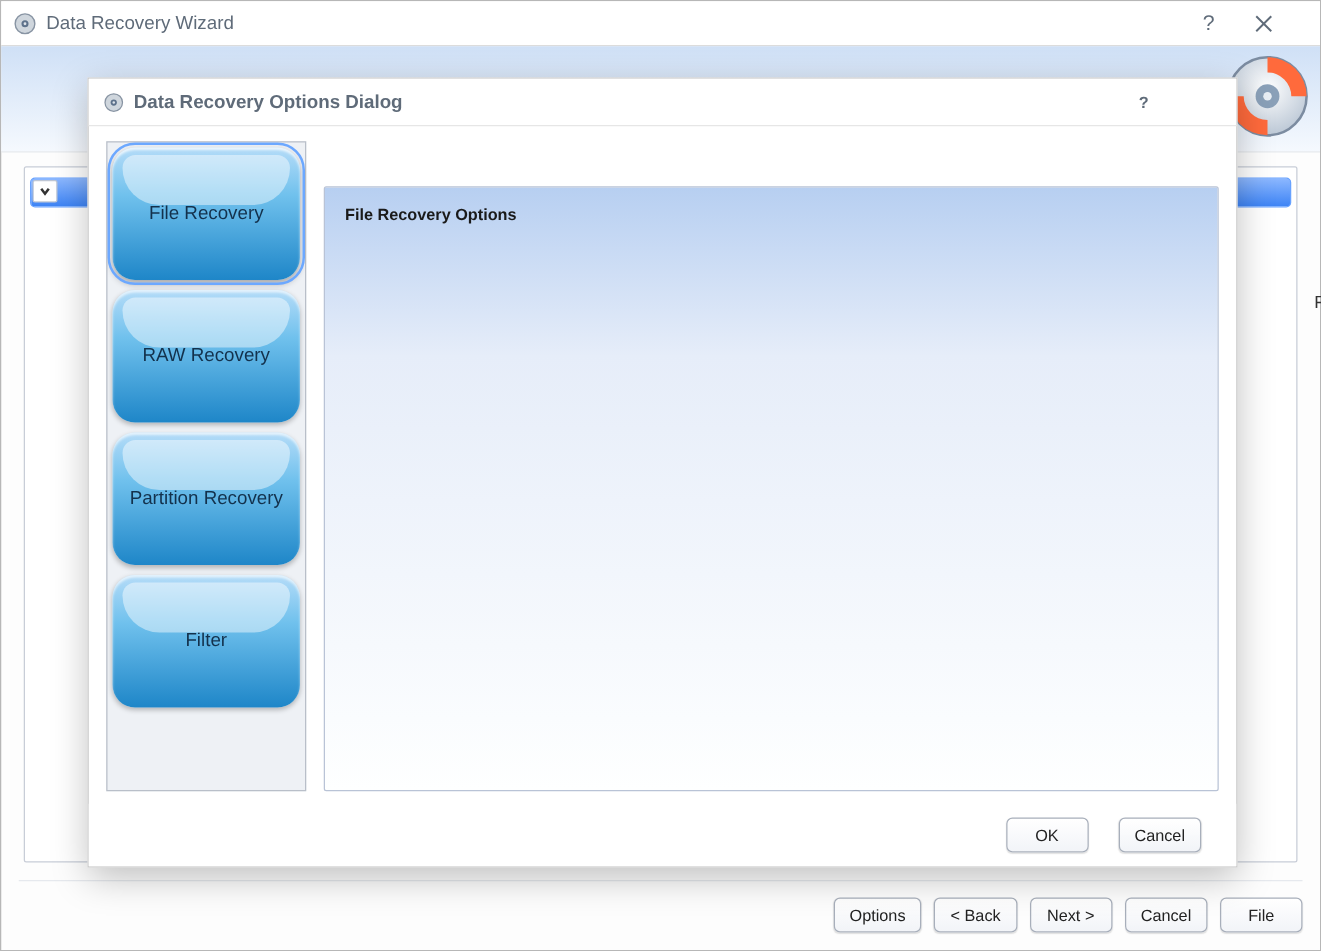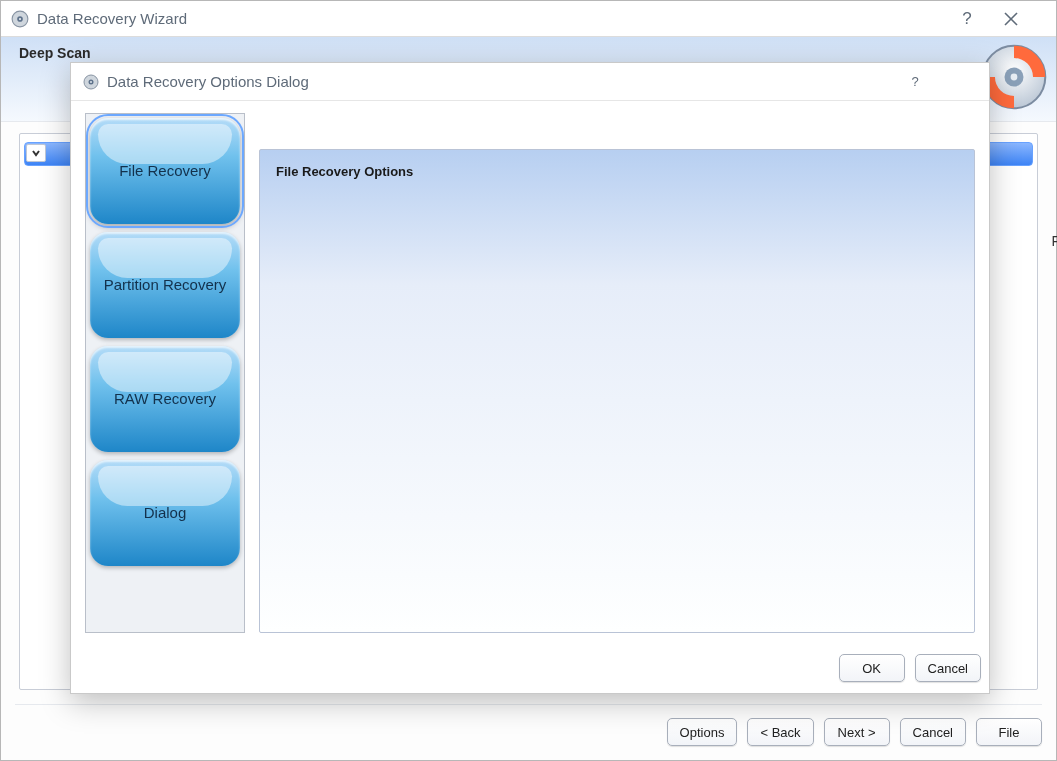--- a/index.html
+++ b/index.html
@@ -22,35 +22,35 @@
   .wiz-body .expand-btn { position: absolute; left: 6px; top: 10px; width: 20px; height: 18px; border: 1px solid #bfc7d5; border-radius: 2px; background: #fff; display: flex; align-items: center; justify-content: center; cursor: pointer; }
   .wiz-body .expand-btn svg { width: 10px; height: 10px; stroke: #333; stroke-width: 2; fill: none; }
 
   .sel-row { position: absolute; left: 4px; right: 4px; top: 8px; height: 24px; border: 1px solid #68a2ff; background: linear-gradient(#8bb7ff, #3e84f5); border-radius: 4px; }
 
   .wiz-footer { position: absolute; left: 14px; right: 14px; bottom: 14px; height: 42px; display: flex; align-items: flex-end; justify-content: flex-end; gap: 10px; border-top: 1px solid #e6e9ee; padding-top: 10px; }
   .btn { min-width: 66px; height: 28px; padding: 0 12px; border: 1px solid #a8afbb; border-radius: 5px; background: linear-gradient(#ffffff,#f2f4f8); font-size: 13px; color: #222; cursor: pointer; box-shadow: 0 1px 1px rgba(0,0,0,.12); }
 
   
   .dialog { position: absolute; left: 70px; top: 62px; width: 920px; height: 632px; background: #fff; border: 1px solid #c9c9c9; box-shadow: 0 8px 28px rgba(0,0,0,.25); z-index: 50; }
-  .dlg-titlebar { height: 38px; display: flex; align-items: center; padding: 0 8px 0 12px; border-bottom: 1px solid #e6e6e6; background: #fff; }
+  .dlg-titlebar { height: 38px; display: flex; align-items: center; padding: 0 8px 0 12px; border-bottom: 1px solid #e6e6e6; background: #fff; font-weight: bold; }
   .dlg-titlebar .app-icon { width: 16px; height: 16px; margin-right: 8px; }
   .dlg-titlebar .title-text { font-size: 15px; color: #5f6b79; flex: 1; }
   .dlg-titlebar .win-ctrl { width: 44px; height: 100%; display: flex; align-items: center; justify-content: center; color: #5f6b79; cursor: pointer; }
 
   .dlg-body { padding: 12px 14px 10px 14px; height: calc(100% - 38px - 50px); display: flex; gap: 14px; }
   .dlg-sidebar { width: 160px; border: 1px solid #b9bfc9; background: #eef1f5; padding: 4px; display: flex; flex-direction: column; gap: 8px; }
   .tile { width: 100%; height: 106px; border-radius: 18px; background: linear-gradient(#b5dcf8 0%, #70c1ed 36%, #1e86c8 100%); box-shadow: inset 0 2px 2px rgba(255,255,255,.65), 0 2px 4px rgba(0,0,0,.25); display: flex; align-items: center; justify-content: center; text-align: center; font-size: 15px; color: #13314c; cursor: pointer; position: relative; padding: 0 6px; line-height: 1.25; }
   .tile.selected { outline: 2px solid #6ca8ff; outline-offset: 2px; box-shadow: inset 0 2px 2px rgba(255,255,255,.75), 0 3px 6px rgba(0,0,0,.3); }
   .tile::before { content:""; position:absolute; left:8px; right:8px; top:6px; height:38%; background: rgba(255,255,255,.45); border-radius: 14px 14px 40px 40px; pointer-events:none; }
 
   .dlg-content { flex: 1; border: 1px solid #b9c3d6; background: linear-gradient(#b7cff1 0%, #e6edf9 28%, #feffff 100%); border-radius: 2px; padding: 14px 16px; color: #1c1c1c; margin-top: 36px; }
   .dlg-content .sect-heading { font-weight: bold; font-size: 13px; color: #1a1a1a; }
 
-  .dlg-footer { height: 50px; display: flex; align-items: center; justify-content: flex-end; gap: 10px; padding: 0 8px; background: #fff; }
+  .dlg-footer { height: 50px; display: flex; align-items: center; justify-content: flex-end; gap: 24px; padding: 0 28px; background: #fff; }
 
   
   .edge-f { position:absolute; right:-4px; top:232px; font-size:14px; color:#333; z-index:1; }
 </style>
 </head>
 <body>
 
 <div class="wiz-window">
 
   <div class="wiz-titlebar">
@@ -65,21 +65,20 @@
     <div class="win-ctrl help-mark">?</div>
     <div class="win-ctrl close-x">
       <svg viewBox="0 0 14 14">
           <line x1="1" y1="1" x2="13" y2="13"></line>
           <line x1="13" y1="1" x2="1" y2="13"></line>
         </svg>
     </div>
   </div>
 
   <div class="wiz-header-strip">
-    <div class="hdr-title">Deep Scan</div>
     <span class="logo">
       <svg viewBox="0 0 100 100">
         <defs>
           <radialGradient id="lg" cx="50%" cy="40%" r="60%">
               <stop offset="0" stop-color="#ffffff"></stop>
               <stop offset="1" stop-color="#bcc8d6"></stop>
             </radialGradient>
         </defs>
         <circle cx="50" cy="50" r="46" fill="url(#lg)" stroke="#7c8ca1" stroke-width="3"></circle>
         <circle cx="50" cy="50" r="14" fill="#8aa0b8"></circle>
@@ -128,27 +127,27 @@
         </svg>
     </div>
   </div>
 
   <div class="dlg-body">
     <div class="dlg-sidebar">
       <div class="tile selected">
         <span>File Recovery</span>
       </div>
       <div class="tile">
+        <span>RAW Recovery</span>
+      </div>
+      <div class="tile">
         <span>Partition Recovery</span>
       </div>
       <div class="tile">
-        <span>RAW Recovery</span>
-      </div>
-      <div class="tile">
-        <span>Dialog</span>
+        <span>Filter</span>
       </div>
     </div>
 
     <div class="dlg-content">
       <div class="sect-heading">File Recovery Options</div>
     </div>
   </div>
 
   <div class="dlg-footer">
     <button class="btn">OK</button>

